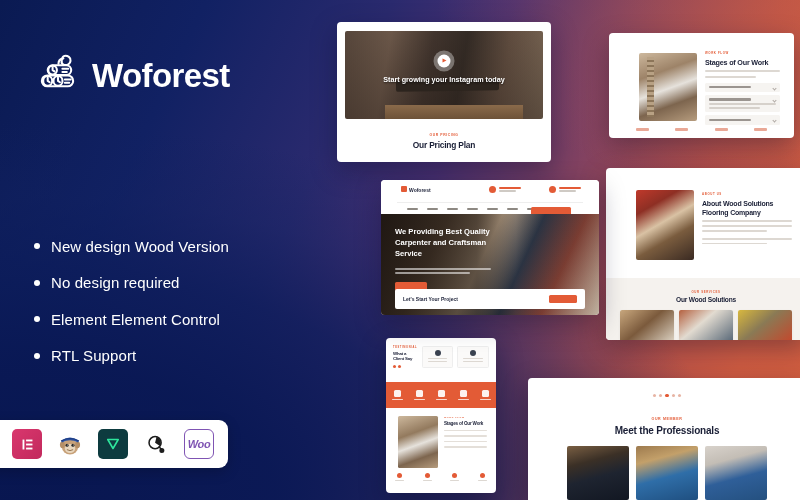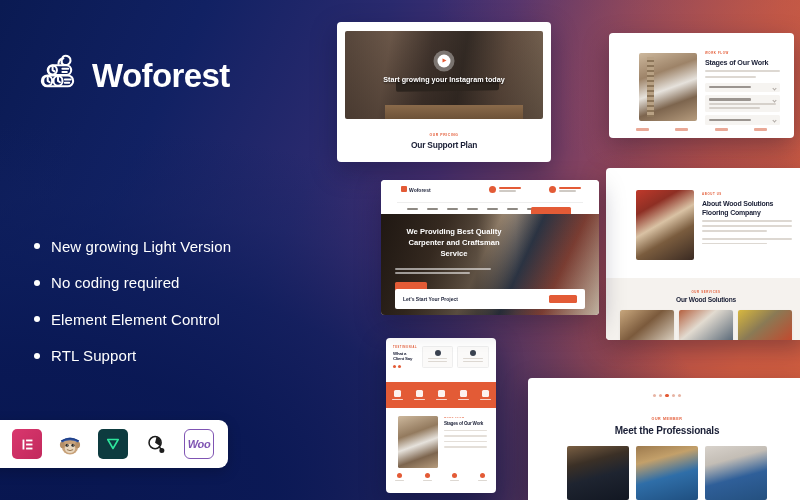--- a/index.html
+++ b/index.html
@@ -126,21 +126,21 @@
   .m3-ci u i:last-child { width:17px; }
   .m3-nav { position:absolute; left:16px; right:16px; top:22px; height:12px; background:#fff;
     border-top:.6px solid #eee; display:flex; align-items:center; gap:9px; padding-left:10px; }
   .m3-nav s { display:block; width:11px; height:2px; background:#8d8882; border-radius:1px; text-decoration:none; }
   .m3-btn { position:absolute; right:12px; top:3.5px; width:40px; height:9px; background:#e35b36; border-radius:1.5px; }
   .m3-hero { position:absolute; left:0; right:0; top:34px; bottom:0;
     background:
       linear-gradient(90deg, rgba(22,16,12,.74) 0%, rgba(22,16,12,.55) 44%, rgba(22,16,12,.05) 62%),
       linear-gradient(115deg,#3c2f26 0%,#6b5542 26%,#b9a288 46%,#2c3545 62%,#7f3f34 78%,#c8bba8 100%); }
   .m3-h1 { position:absolute; left:14px; top:12px; width:118px; color:#fff; font-size:7.6px;
-    font-weight:700; line-height:1.48;text-align:center; }
+    font-weight:700; line-height:1.48; }
   .m3-sub { position:absolute; left:14px; top:54px; width:96px; }
   .m3-sub i { display:block; height:1.8px; background:rgba(255,255,255,.55); border-radius:1px; margin-bottom:2px; }
   .m3-sub i:nth-child(2){ width:78%; }
   .m3-cta { position:absolute; left:14px; top:68px; width:32px; height:9px; background:#e35b36; border-radius:1.5px; }
   .m3-bar { position:absolute; left:14px; right:14px; bottom:6px; height:20px; background:#fff;
     border-radius:2px; display:flex; align-items:center; justify-content:space-between; padding:0 8px; }
   .m3-bar b { color:#1a1f36; font-size:5px; font-weight:700; }
   .m3-bar u { display:block; width:28px; height:8px; background:#e35b36; border-radius:1.5px; }
 
   
@@ -227,25 +227,25 @@
             <path d="M31.5 31.4h4.5"></path>
         </svg>
       </span>
       <span class="logo-word">Woforest</span>
     </div>
 
 
     <div class="feats">
       <div class="feat">
         <span class="feat-dot"></span>
-        <span class="feat-txt">New growing Light Version</span>
+        <span class="feat-txt">New design Wood Version</span>
       </div>
       <div class="feat">
         <span class="feat-dot"></span>
-        <span class="feat-txt">No coding required</span>
+        <span class="feat-txt">No design required</span>
       </div>
       <div class="feat">
         <span class="feat-dot"></span>
         <span class="feat-txt">Element Element Control</span>
       </div>
       <div class="feat">
         <span class="feat-dot"></span>
         <span class="feat-txt">RTL Support</span>
       </div>
     </div>
@@ -296,21 +296,21 @@
 
   <div class="mock m1">
     <div class="m1-hero">
       <span class="m1-play">
           <i></i>
         </span>
       <div class="m1-htxt">Start growing your Instagram today</div>
     </div>
     <div class="m1-foot">
       <div class="kicker m1-k">OUR PRICING</div>
-      <div class="ttl m1-t">Our Support Plan</div>
+      <div class="ttl m1-t">Our Pricing Plan</div>
     </div>
   </div>
 
   <div class="mock m2">
     <div class="m2-img ph"></div>
     <div class="m2-r">
       <div class="kicker m2-k">WORK FLOW</div>
       <div class="ttl m2-t">Stages of Our Work</div>
       <div class="m2-p"></div>
       <div class="m2-p" style="width:68%"></div>

